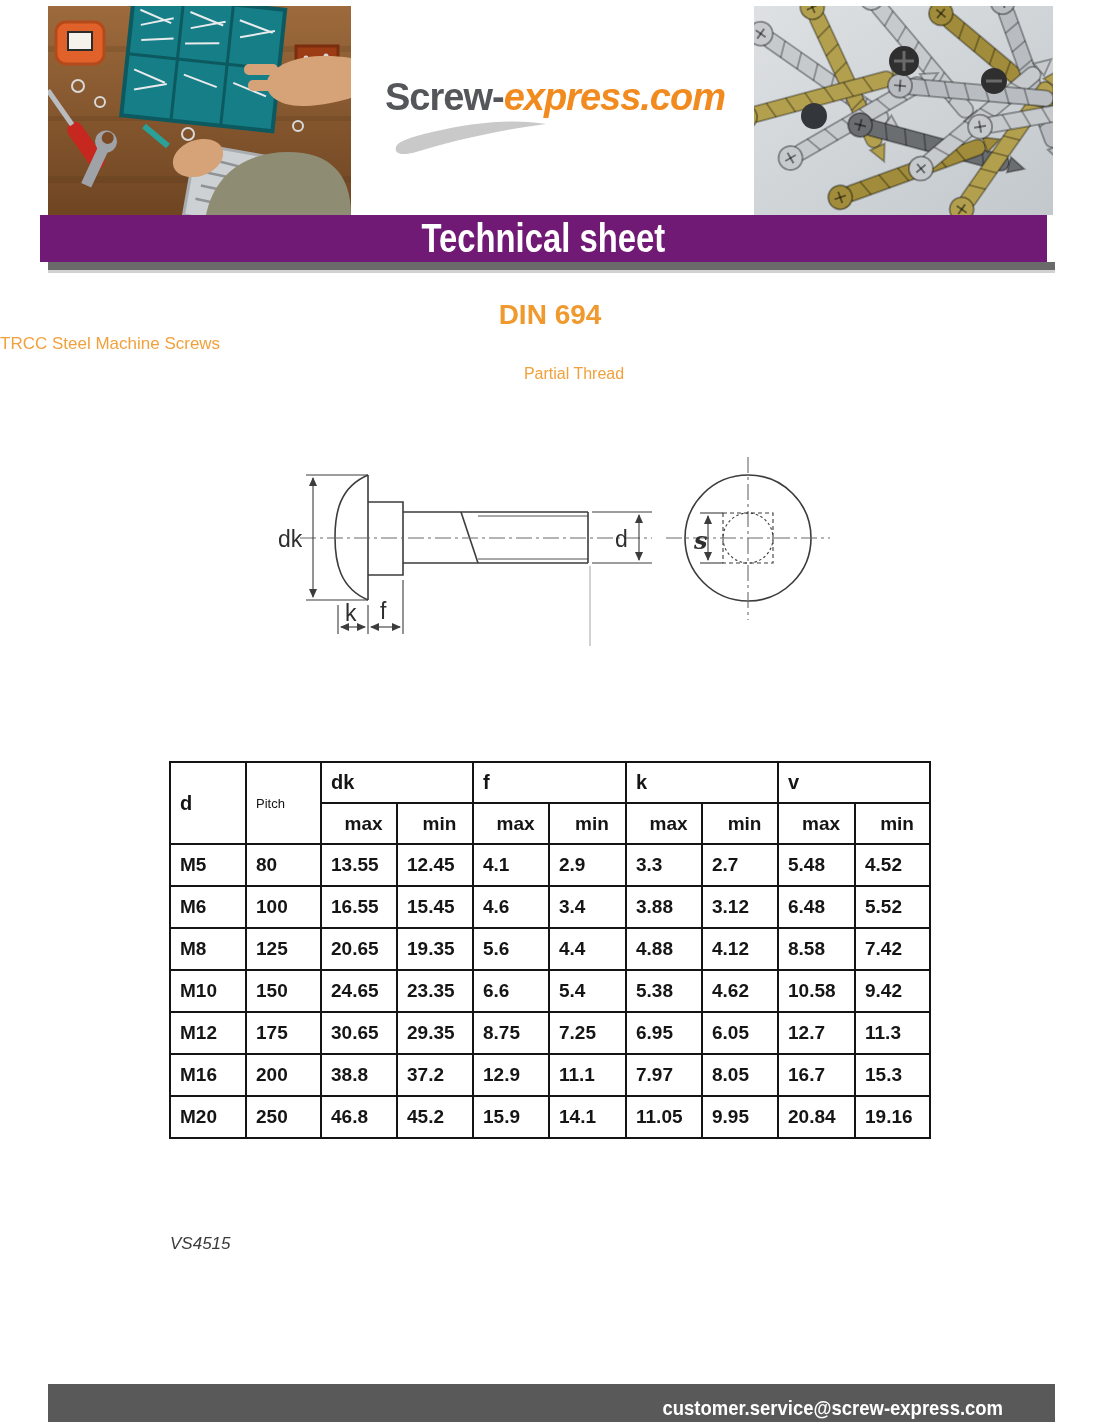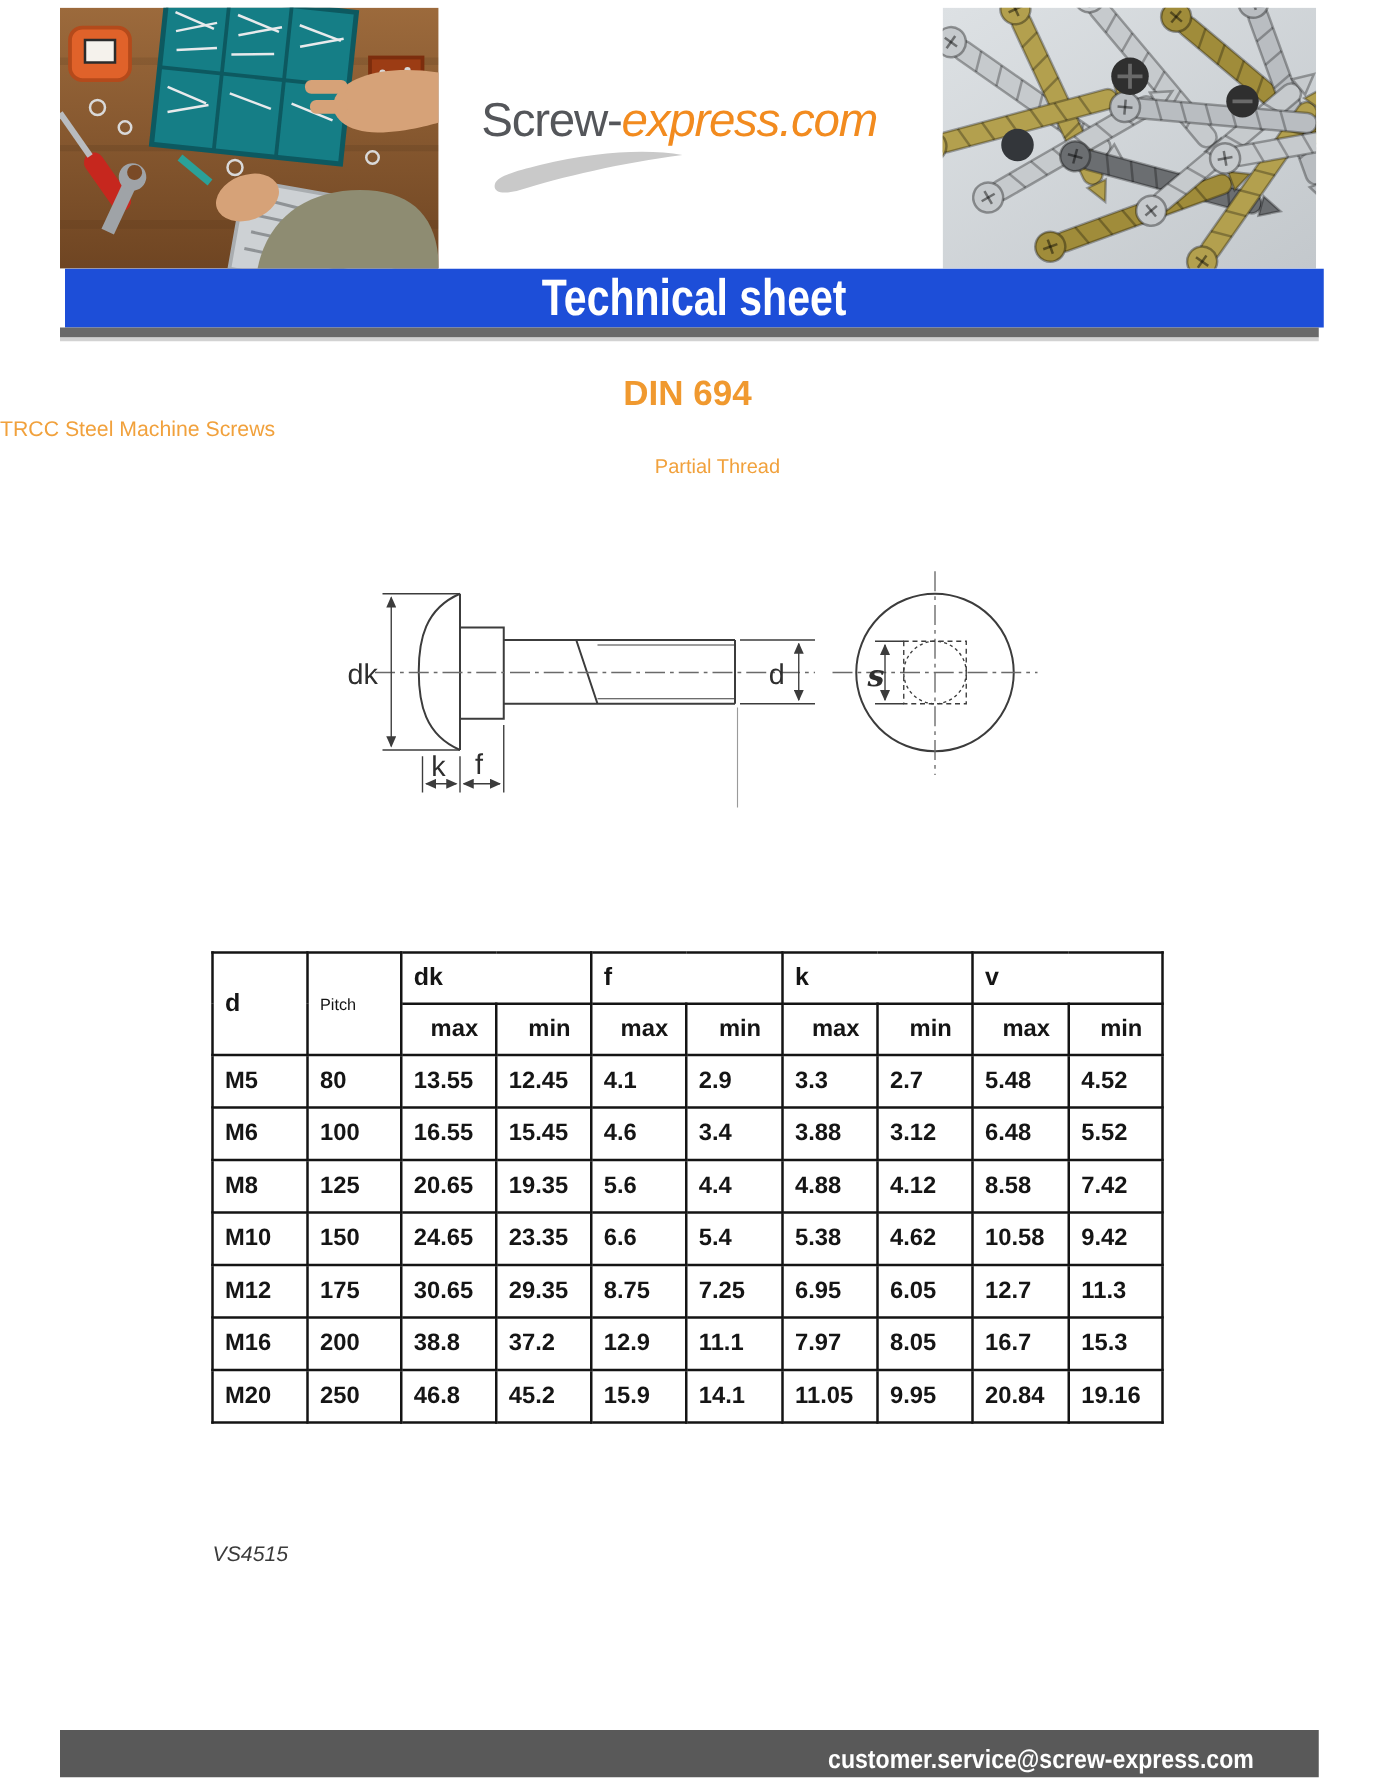--- a/index.html
+++ b/index.html
@@ -5,27 +5,27 @@
   html,body{margin:0;padding:0;background:#ffffff;}
   .page{position:relative;width:1100px;height:1422px;background:#ffffff;overflow:hidden;
         font-family:"Liberation Sans",sans-serif;color:#1c1c1c;}
 
   
   .photo{position:absolute;top:6px;height:209px;overflow:hidden;}
   .photo-left{left:48px;width:303px;}
   .photo-right{left:754px;width:299px;}
 
   
-  .logo{position:absolute;left:385px;top:76px;white-space:nowrap;font-size:38px;font-weight:normal;letter-spacing:-1px;}
+  .logo{position:absolute;left:385px;top:76px;white-space:nowrap;font-size:38px;font-weight:bold;letter-spacing:-1px;}
   .logo .gray{color:#54565a;}
   .logo .orange{color:#f28b1f;font-style:italic;}
   .swoosh{position:absolute;left:388px;top:116px;}
 
   
-  .banner{position:absolute;left:52px;top:215px;width:1007px;height:47px;background:#1d4ed8;
+  .banner{position:absolute;left:40px;top:215px;width:1007px;height:47px;background:#701a75;
           display:flex;align-items:center;justify-content:center;}
   .banner-text{color:#ffffff;font-weight:bold;font-size:41px;letter-spacing:0px;
                transform:scaleX(0.8);transform-origin:center;white-space:nowrap;}
   .strip-dark{position:absolute;left:48px;top:262px;width:1007px;height:8px;background:#6a6a6a;}
   .strip-light{position:absolute;left:48px;top:270px;width:1007px;height:3px;background:#d2d2d2;}
 
   
   .t-din{position:absolute;left:0;top:299px;width:1100px;text-align:center;
          font-size:28px;font-weight:bold;color:#f0992f;}
   .t-sub1{position:absolute;left:0;top:334px;width:1100px;text-align:left;

